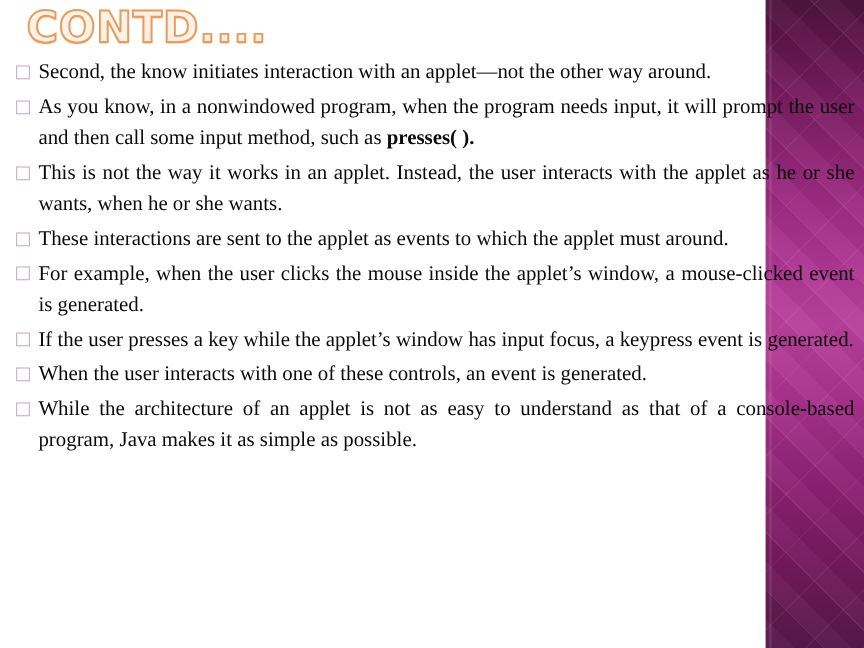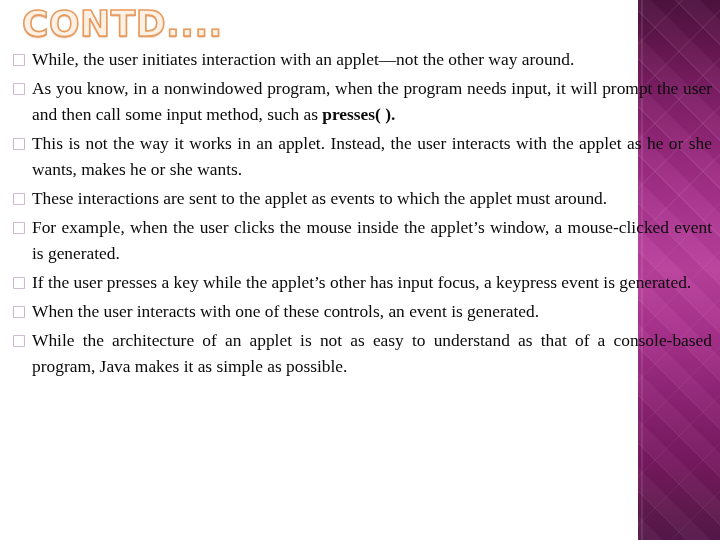--- a/index.html
+++ b/index.html
@@ -159,46 +159,46 @@
   </div>
 
   <div class="title-wrap">
     <h1 class="title">CONTD....</h1>
   </div>
 
   <div class="content">
 
     <div class="bullet-row">
       <span class="bullet-marker">□</span>
-      <span class="bullet-text nojustify">While, the user initiates interaction with an applet—not the other way around.</span>
+      <span class="bullet-text nojustify">Second, the know initiates interaction with an applet—not the other way around.</span>
     </div>
 
     <div class="bullet-row">
       <span class="bullet-marker">□</span>
       <span class="bullet-text"><span>As you know, in a nonwindowed program, when the program needs input, it will prompt the user and then call some input method, such as </span><b>presses( ).</b></span>
     </div>
 
     <div class="bullet-row">
       <span class="bullet-marker">□</span>
-      <span class="bullet-text">This is not the way it works in an applet. Instead, the user interacts with the applet as he or she wants, makes he or she wants.</span>
+      <span class="bullet-text">This is not the way it works in an applet. Instead, the user interacts with the applet as he or she wants, when he or she wants.</span>
     </div>
 
     <div class="bullet-row">
       <span class="bullet-marker">□</span>
       <span class="bullet-text nojustify">These interactions are sent to the applet as events to which the applet must around.</span>
     </div>
 
     <div class="bullet-row">
       <span class="bullet-marker">□</span>
       <span class="bullet-text">For example, when the user clicks the mouse inside the applet’s window, a mouse-clicked event is generated.</span>
     </div>
 
     <div class="bullet-row">
       <span class="bullet-marker">□</span>
-      <span class="bullet-text">If the user presses a key while the applet’s other has input focus, a keypress event is generated.</span>
+      <span class="bullet-text">If the user presses a key while the applet’s window has input focus, a keypress event is generated.</span>
     </div>
 
     <div class="bullet-row">
       <span class="bullet-marker">□</span>
       <span class="bullet-text nojustify">When the user interacts with one of these controls, an event is generated.</span>
     </div>
 
     <div class="bullet-row">
       <span class="bullet-marker">□</span>
       <span class="bullet-text">While the architecture of an applet is not as easy to understand as that of a console-based program, Java makes it as simple as possible.</span>

